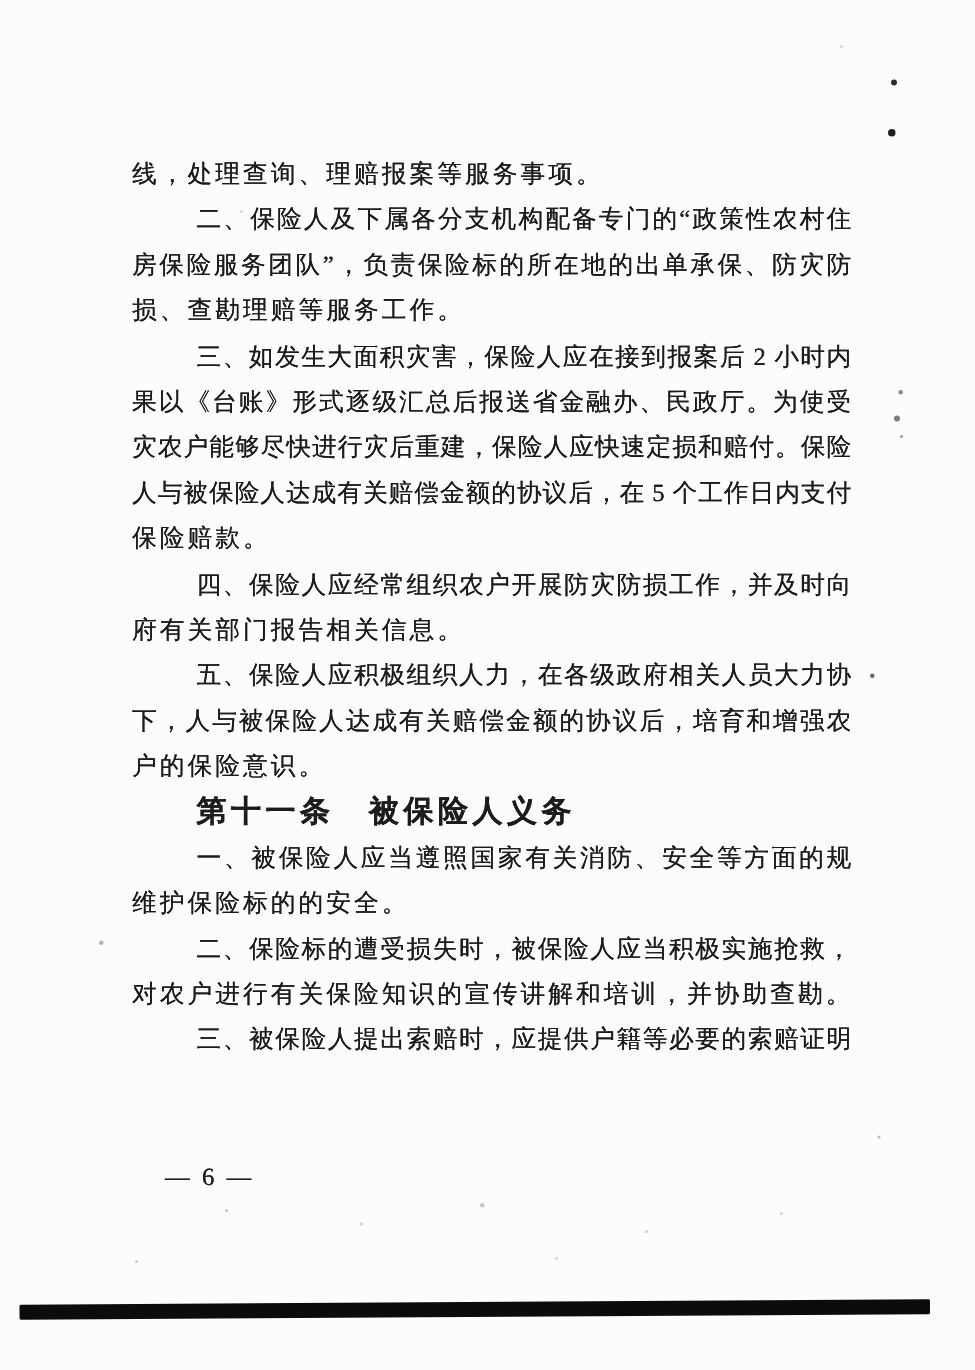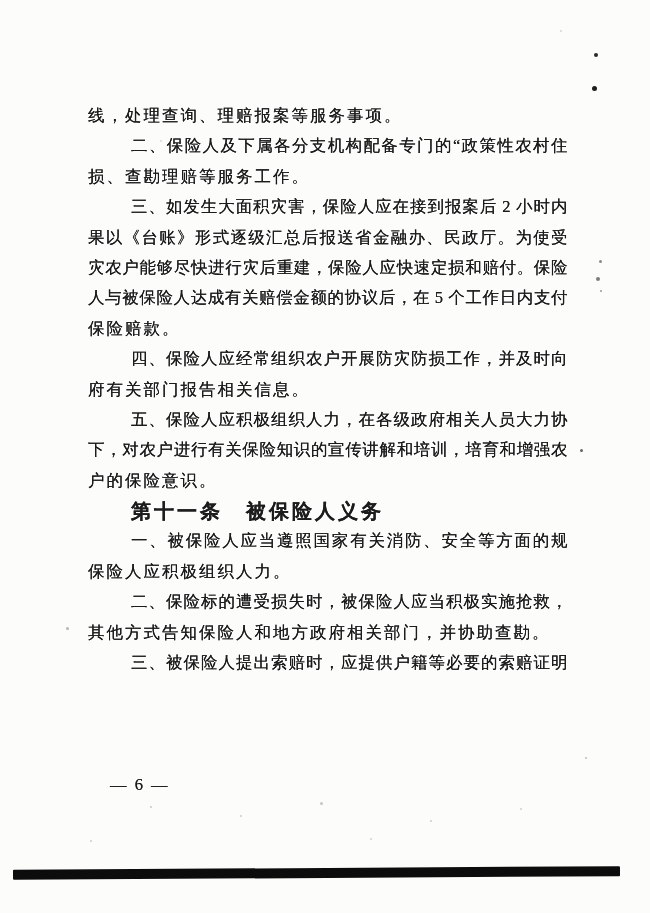--- a/index.html
+++ b/index.html
@@ -75,36 +75,37 @@
   }
 </style>
 </head>
 <body>
 
 <div class="page">
 
   <div class="text-block" id="text-block">
       <div class="line">线，处理查询、理赔报案等服务事项。</div>
       <div class="line indent full">二、保险人及下属各分支机构配备专门的“政策性农村住</div>
+      <div class="line full">房保险服务团队”，负责保险标的所在地的出单承保、防灾防</div>
       <div class="line">损、查勘理赔等服务工作。</div>
       <div class="line indent full">三、如发生大面积灾害，保险人应在接到报案后 2 小时内</div>
       <div class="line full">果以《台账》形式逐级汇总后报送省金融办、民政厅。为使受</div>
       <div class="line full">灾农户能够尽快进行灾后重建，保险人应快速定损和赔付。保险</div>
       <div class="line full">人与被保险人达成有关赔偿金额的协议后，在 5 个工作日内支付</div>
       <div class="line">保险赔款。</div>
       <div class="line indent full">四、保险人应经常组织农户开展防灾防损工作，并及时向政</div>
       <div class="line">府有关部门报告相关信息。</div>
       <div class="line indent full">五、保险人应积极组织人力，在各级政府相关人员大力协助</div>
-      <div class="line full">下，对农户进行有关保险知识的宣传讲解和培训，培育和增强农</div>
+      <div class="line full">下，人与被保险人达成有关赔偿金额的协议后，培育和增强农</div>
       <div class="line">户的保险意识。</div>
       <div class="line indent bold">第十一条　被保险人义务</div>
       <div class="line indent full">一、被保险人应当遵照国家有关消防、安全等方面的规定，</div>
-      <div class="line">保险人应积极组织人力。</div>
+      <div class="line">维护保险标的的安全。</div>
       <div class="line indent full">二、保险标的遭受损失时，被保险人应当积极实施抢救，减</div>
-      <div class="line">其他方式告知保险人和地方政府相关部门，并协助查勘。</div>
+      <div class="line">对农户进行有关保险知识的宣传讲解和培训，并协助查勘。</div>
       <div class="line indent full">三、被保险人提出索赔时，应提供户籍等必要的索赔证明材</div>
     </div>
 
   <div class="page-number">— 6 —</div>
 
   <div class="scan-bar"></div>
 
   <div class="speck" style="left:594px;top:53px;width:4px;height:4px;background:#2a2a2a;"></div>
   <div class="speck" style="left:592px;top:86px;width:5px;height:5px;background:#1e1e1e;"></div>
   <div class="speck" style="left:599px;top:260px;width:3px;height:3px;background:#8a8a8a;"></div>

